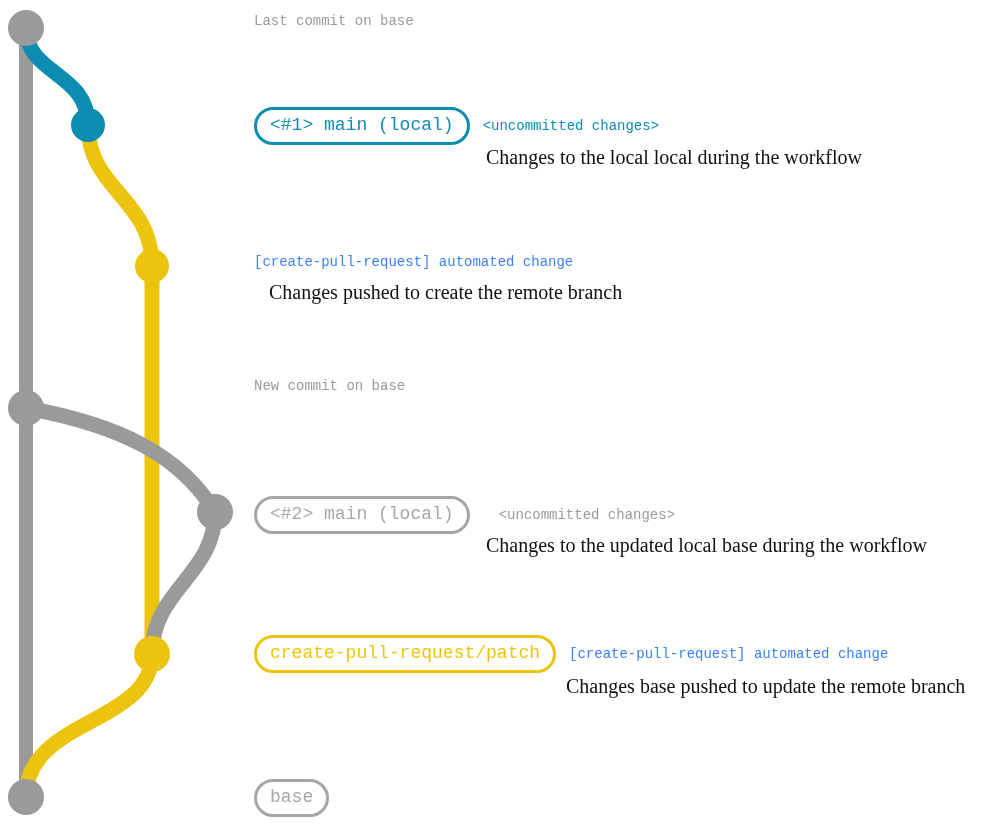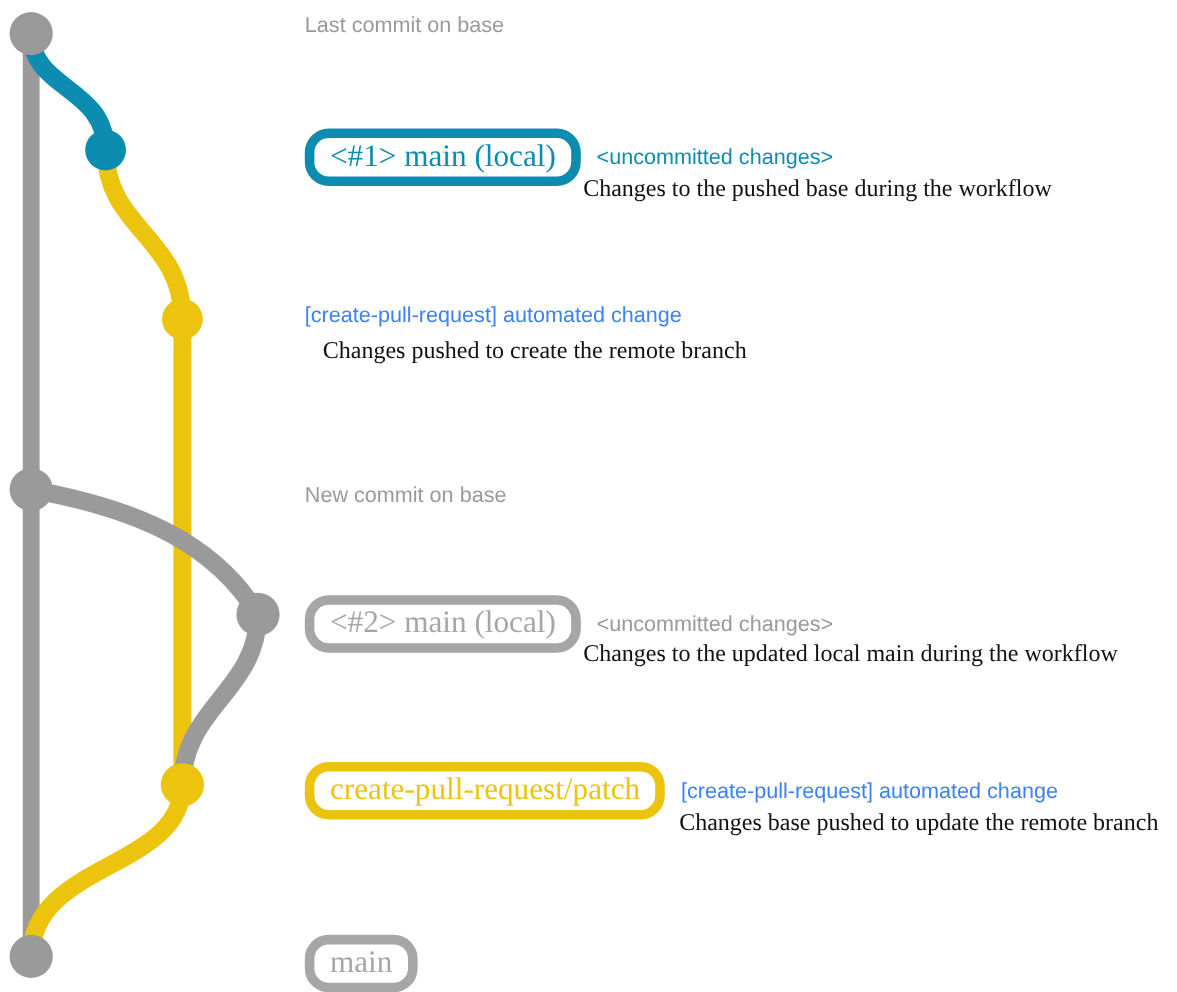--- a/index.html
+++ b/index.html
@@ -24,39 +24,39 @@
   }
 
   .row {
     position: absolute;
     display: flex;
     align-items: center;
   }
 
   .badge {
     display: inline-block;
-    border: 8px solid #c2410c;
+    border: 3px solid #c2410c;
     border-radius: 20px;
     padding: 3px 13px 5px 13px;
-    font-size: 26px;
+    font-size: 18px;
     line-height: 24px;
     color: #999999;
     white-space: nowrap;
     background: #ffffff;
-    font-family: Liberation Serif, serif;
+    font-family: Liberation Mono, monospace;
   }
   .badge.blue { border-color: #0d8cb1; color: #0d8cb1; }
   .badge.yellow { border-color: #edc40d; color: #edc40d; text-align: center; }
   .badge.grey { border-color: #a6a6a6; color: #a6a6a6; }
 
   .subject {
-    font-size: 18px;
+    font-size: 14px;
     line-height: 26px;
     white-space: nowrap;
-    font-family: Liberation Sans, sans-serif;
+    font-family: Liberation Mono, monospace;
     margin-left: 13px;
   }
   .subject.blue { color: #0d8cb1; }
   .subject.yellow { color: #3b82f6; }
   .subject.grey { color: #9a9a9a; }
   .subject.nomargin { margin-left: 0; }
 
   .desc {
     position: absolute;
     font-family: "Liberation Serif", serif;
@@ -65,22 +65,22 @@
     color: #111111;
     white-space: nowrap;
   }
 
   
   #row-last-commit   { left: 254px; top: 8px; }
   #row-commit-1      { left: 254px; top: 107px; }
   #desc-commit-1     { left: 486px; top: 145px; }
   #row-commit-2      { left: 254px; top: 249px; }
   #desc-commit-2     { left: 269px; top: 280px; }
-  #row-new-commit    { left: 254px; top: 399px; }
-  #row-commit-3      { left: 254px; top: 496px; }
+  #row-new-commit    { left: 254px; top: 373px; }
+  #row-commit-3      { left: 254px; top: 496px; gap: 16px; }
   #desc-commit-3     { left: 486px; top: 533px; }
   #row-commit-4      { left: 254px; top: 635px; }
   #desc-commit-4     { left: 566px; top: 674px; }
   #row-merge         { left: 254px; top: 779px; }
 </style>
 </head>
 <body>
 
 <svg id="graph-svg" viewBox="0 0 981 827">
   <g>
@@ -114,38 +114,38 @@
 </svg>
 
 <div class="row" id="row-last-commit">
   <span class="subject grey nomargin">Last commit on base</span>
 </div>
 
 <div class="row" id="row-commit-1">
   <span class="badge blue">&lt;#1&gt; main (local)</span>
   <span class="subject blue">&lt;uncommitted changes&gt;</span>
 </div>
-<div class="desc" id="desc-commit-1">Changes to the pushed base during the workflow</div>
+<div class="desc" id="desc-commit-1">Changes to the local local during the workflow</div>
 
 <div class="row" id="row-commit-2">
   <span class="subject yellow nomargin">[create-pull-request] automated change</span>
 </div>
 <div class="desc" id="desc-commit-2">Changes pushed to create the remote branch</div>
 
 <div class="row" id="row-new-commit">
   <span class="subject grey nomargin">New commit on base</span>
 </div>
 
 <div class="row" id="row-commit-3">
   <span class="badge grey">&lt;#2&gt; main (local)</span>
   <span class="subject grey">&lt;uncommitted changes&gt;</span>
 </div>
-<div class="desc" id="desc-commit-3">Changes to the updated local main during the workflow</div>
+<div class="desc" id="desc-commit-3">Changes to the updated local base during the workflow</div>
 
 <div class="row" id="row-commit-4">
   <span class="badge yellow">create-pull-request/patch</span>
   <span class="subject yellow">[create-pull-request] automated change</span>
 </div>
 <div class="desc" id="desc-commit-4">Changes base pushed to update the remote branch</div>
 
 <div class="row" id="row-merge">
-  <span class="badge grey">main</span>
+  <span class="badge grey">base</span>
 </div>
 
 </body></html>

